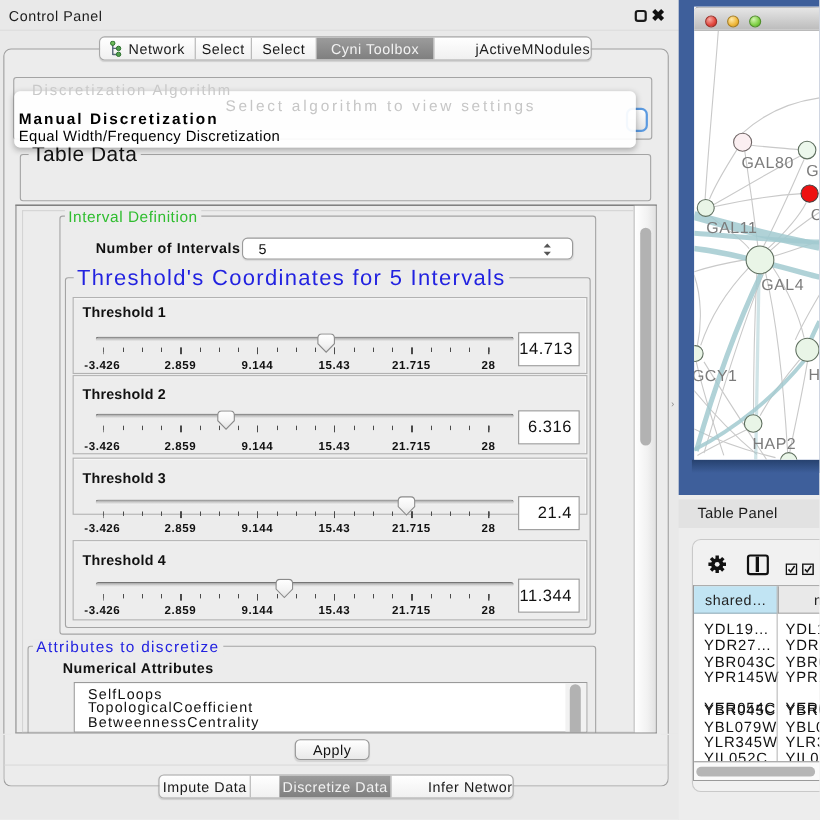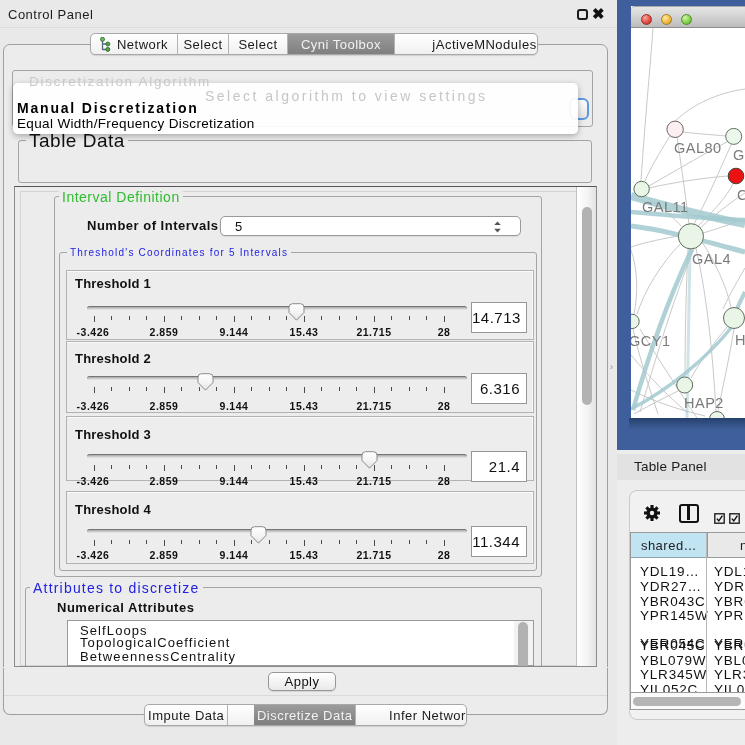--- a/index.html
+++ b/index.html
@@ -106,21 +106,21 @@
   </div>
   <div class="abs" style="left:87px;top:218px;font-size:13px;font-weight:bold;color:#111;">Number of Intervals</div>
   <div class="abs combo" style="left:220px;top:216px;width:301px;height:20px;padding-left:14px;">5
     <svg class="updn" style="left:272px;top:3px;" width="9" height="14" viewBox="0 0 9 14">
       <path d="M1.2 5 L4.5 1.4 L7.8 5 Z" fill="#555"></path>
         <path d="M1.2 8.8 L4.5 12.4 L7.8 8.8 Z" fill="#555"></path>
     </svg>
   </div>
 
   <div class="abs group" style="left:59px;top:252px;width:478px;height:319px;">
-    <span class="glabel" style="left:7px;color:#2222e0;font-size:10px;letter-spacing:1.2px;">Threshold's Coordinates for 5 Intervals</span>
+    <span class="glabel" style="left:7px;color:#2222e0;font-size:20px;letter-spacing:1.2px;">Threshold's Coordinates for 5 Intervals</span>
   </div>
 
   <div class="abs trow" style="top:270px;height:70px;">
     <span class="ttitle" style="top:5.0px;">Threshold 1</span>
     <div class="track" style="top:34.5px;"></div>
     <div class="ticksmaj" style="left:27px;top:45.0px;width:351px;"></div>
     <div class="ticksmin" style="left:27px;top:45.0px;width:351px;"></div>
     <svg class="thumb" style="left:220.5px;top:31.5px;" viewBox="0 0 17 18">
       <path d="M1 4.5 Q1 0.7 4.5 0.7 L12.5 0.7 Q16 0.7 16 4.5 L16 9.5 L8.5 17.2 L1 9.5 Z" fill="url(#tg270)" stroke="#8a8a8a" stroke-width="1"></path>
       <defs>
@@ -159,21 +159,21 @@
     <div class="slabels" style="top:58.0px;">
       <span style="left:26px;">-3.426</span>
         <span style="left:97px;">2.859</span>
         <span style="left:167px;">9.144</span>
         <span style="left:237px;">15.43</span>
         <span style="left:307px;">21.715</span>
         <span style="left:377px;">28</span>
     </div>
     <div class="vbox" style="top:30.8px;">6.316</div>
   </div>
-  <div class="abs trow" style="top:416px;height:65px;">
+  <div class="abs trow" style="top:416px;height:52px;">
     <span class="ttitle" style="top:10.0px;">Threshold 3</span>
     <div class="track" style="top:37.0px;"></div>
     <div class="ticksmaj" style="left:27px;top:47.5px;width:351px;"></div>
     <div class="ticksmin" style="left:27px;top:47.5px;width:351px;"></div>
     <svg class="thumb" style="left:293.5px;top:34.0px;" viewBox="0 0 17 18">
       <path d="M1 4.5 Q1 0.7 4.5 0.7 L12.5 0.7 Q16 0.7 16 4.5 L16 9.5 L8.5 17.2 L1 9.5 Z" fill="url(#tg416)" stroke="#8a8a8a" stroke-width="1"></path>
       <defs>
           <linearGradient id="tg416" x1="0" y1="0" x2="0" y2="1">
             <stop offset="0" stop-color="#ffffff"></stop>
             <stop offset="0.55" stop-color="#f4f4f4"></stop>

